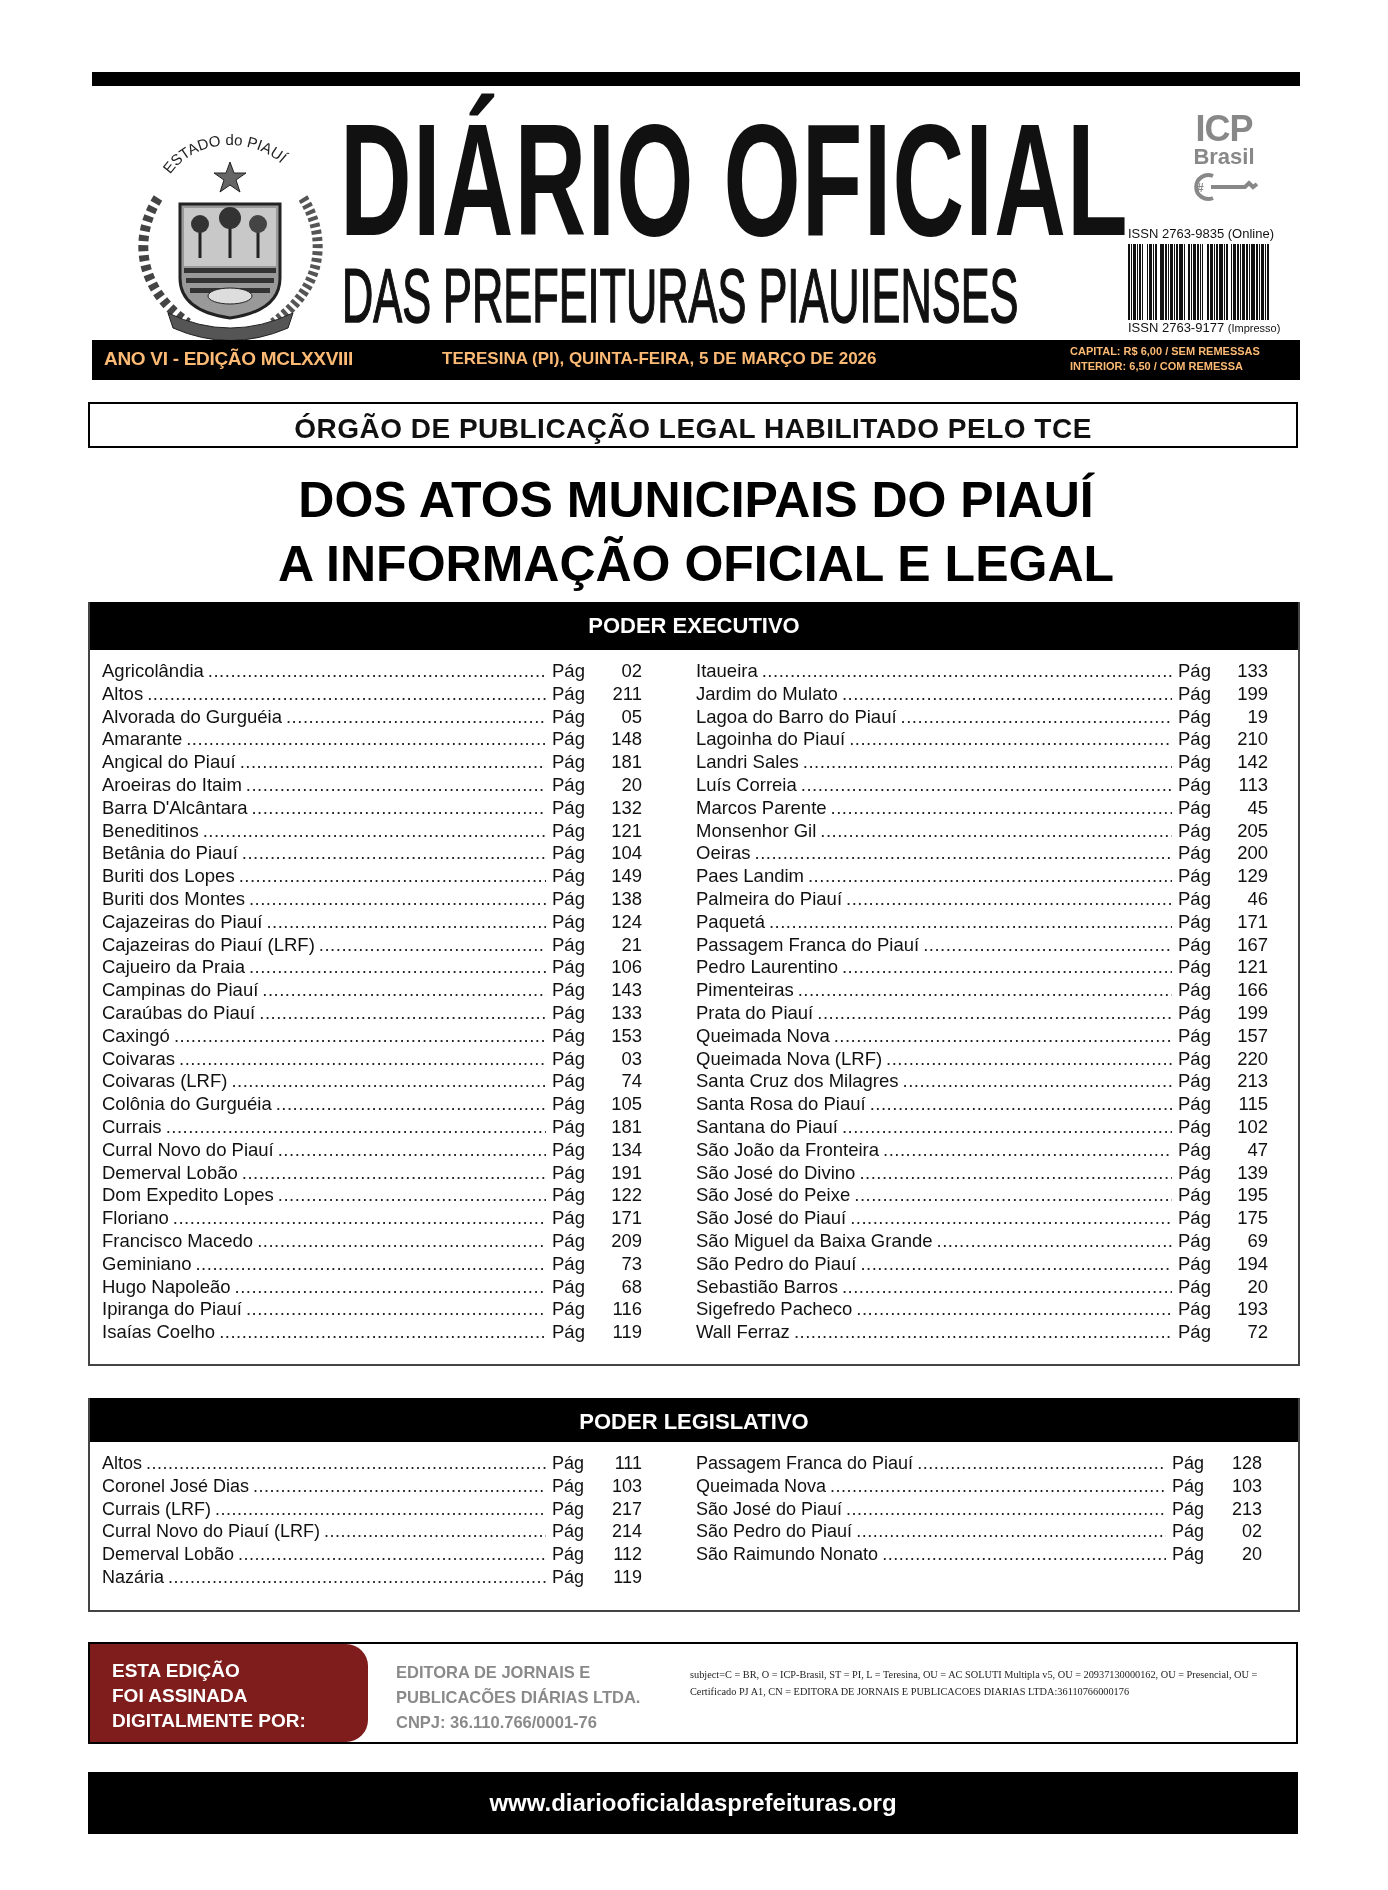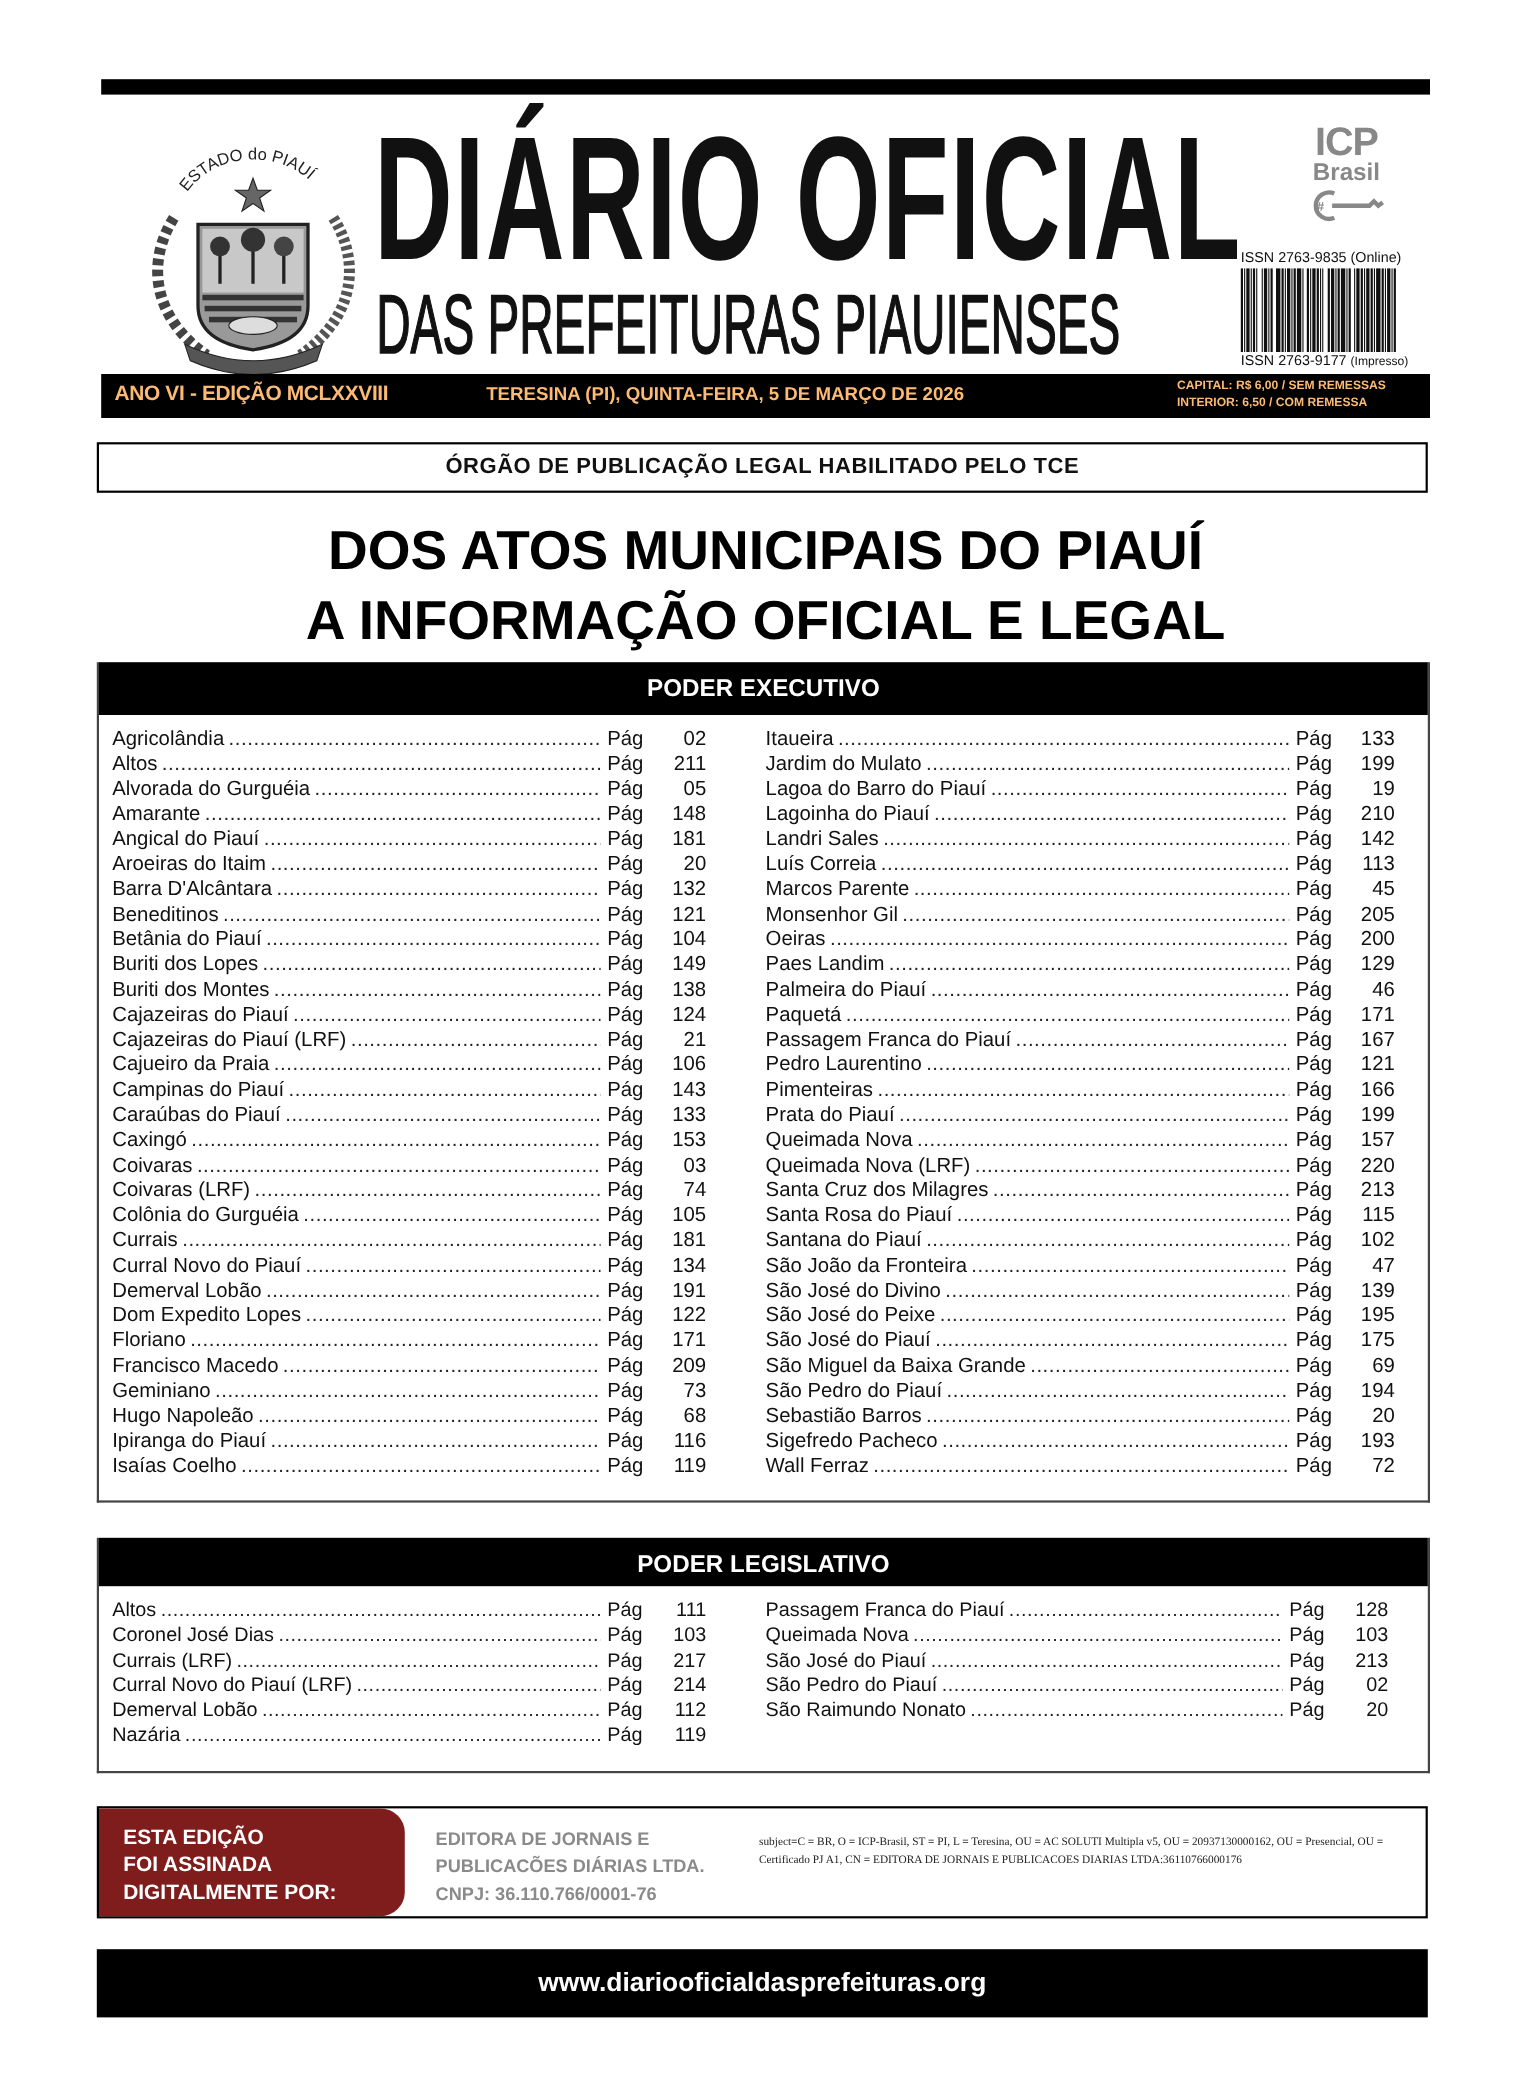--- a/index.html
+++ b/index.html
@@ -22,21 +22,21 @@
   .barcode span { display: block; background: #111; margin-right: 1px; }
   .issn-print { left: 1128px; top: 320px; font-size: 13px; color: #111; white-space: nowrap; }
   .issn-print small { font-size: 11px; }
 
   .infobar { left: 92px; top: 340px; width: 1208px; height: 40px; background: #000; color: #fdba74; }
   .infobar .ed { position: absolute; left: 12px; top: 8px; font-weight: 700; font-size: 19px; letter-spacing: -0.3px; }
   .infobar .date { position: absolute; left: 350px; top: 9px; font-weight: 700; font-size: 17px; }
   .infobar .price { position: absolute; left: 978px; top: 4px; font-weight: 700; font-size: 11px; line-height: 15px; }
 
   .tcebox { left: 88px; top: 402px; width: 1206px; height: 42px; border: 2px solid #000; box-sizing: content-box; text-align: center; }
-  .tcebox span { display: inline-block; margin-top: 9px; font-weight: 700; font-size: 20px; letter-spacing: 0.5px; }
+  .tcebox span { display: inline-block; margin-top: 9px; font-weight: 700; font-size: 28px; letter-spacing: 0.5px; }
 
   .headline { left: 92px; top: 468px; width: 1208px; text-align: center; font-weight: 700; font-size: 50px; line-height: 64px; letter-spacing: 0px; color: #000; }
 
   
   .section { left: 88px; width: 1208px; border: 2px solid #444; box-sizing: content-box; border-top: none; }
   .sec-head { height: 48px; background: #000; color: #fff; text-align: center; font-weight: 700; font-size: 22px; line-height: 48px; }
   .cols { display: flex; padding: 10px 0 0 0; }
   .col { position: relative; }
   .row { display: flex; align-items: baseline; font-size: 18.5px; line-height: 22.8px; white-space: nowrap; }
   .row .name { flex: 0 0 auto; padding-right: 4px; }

